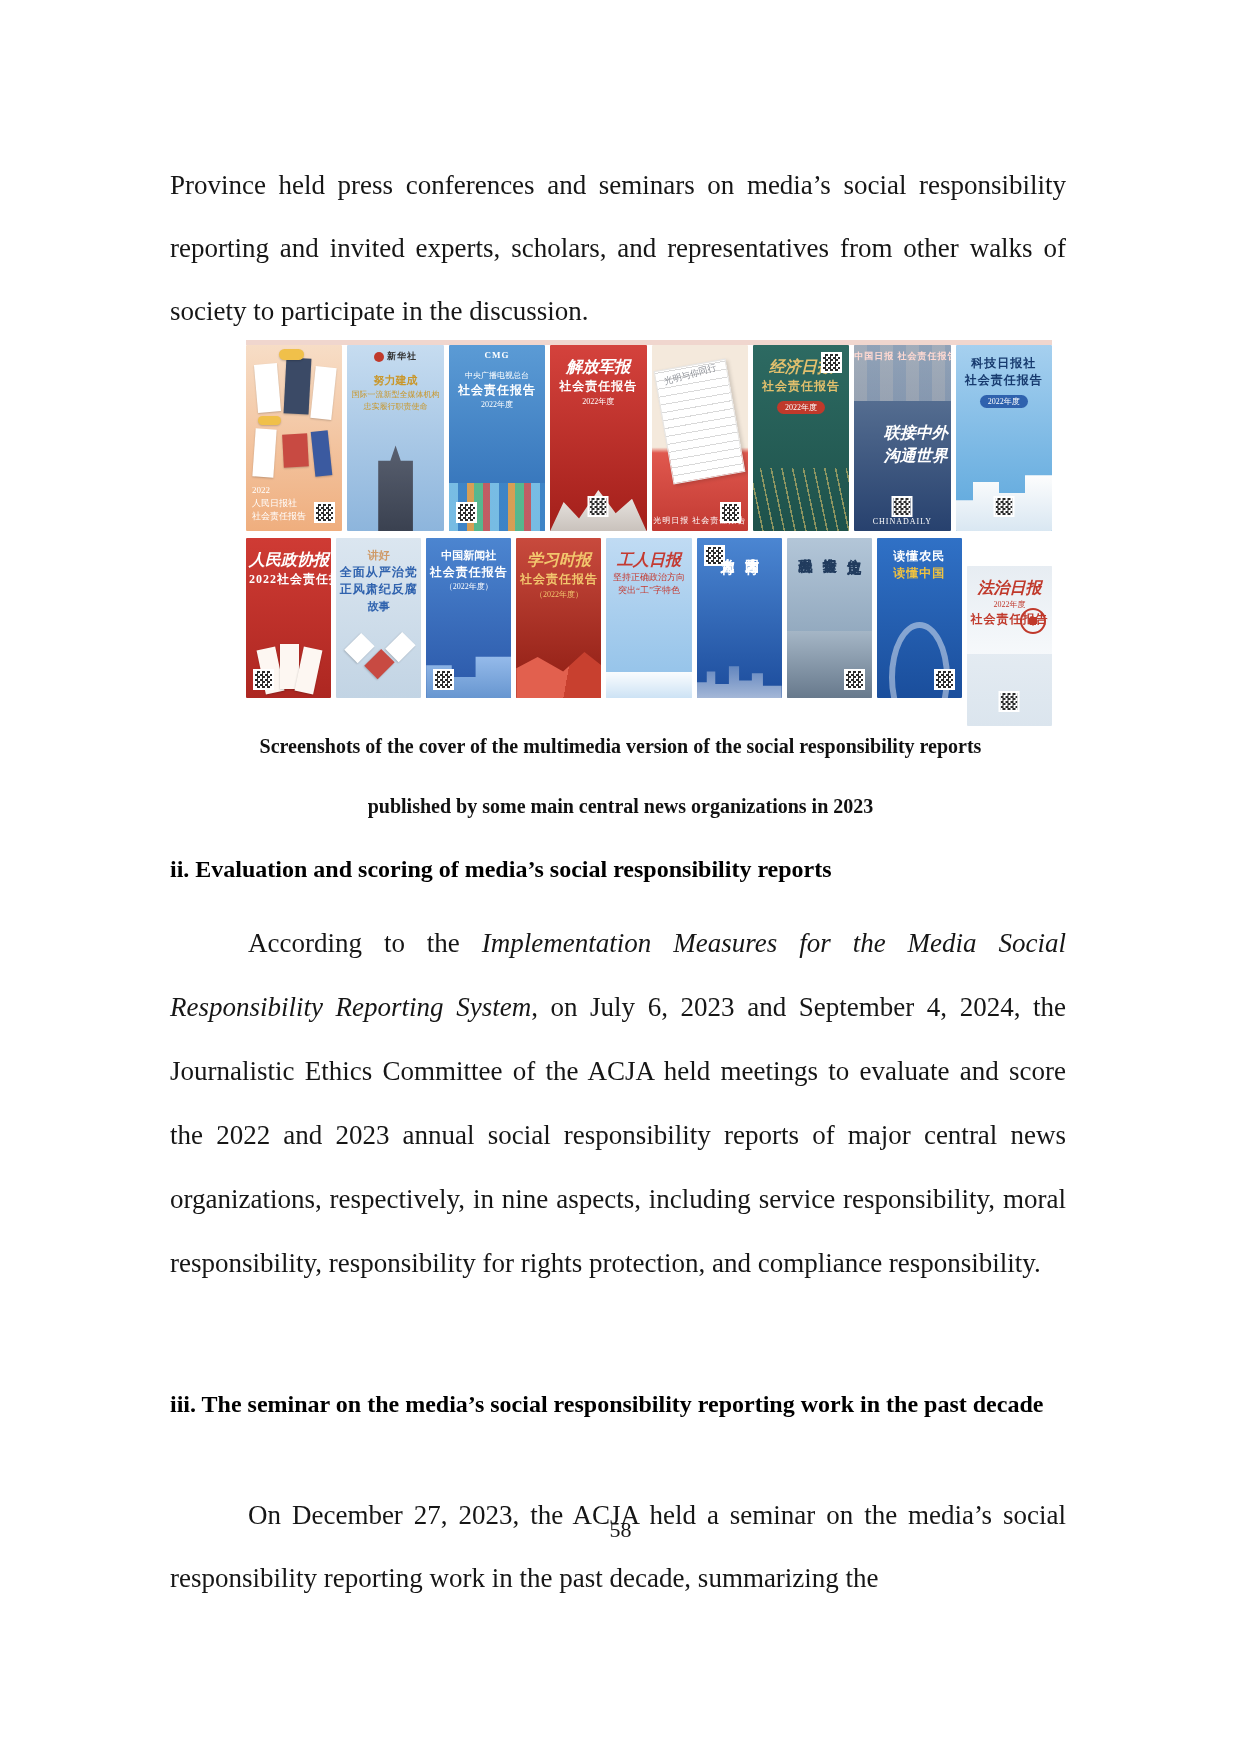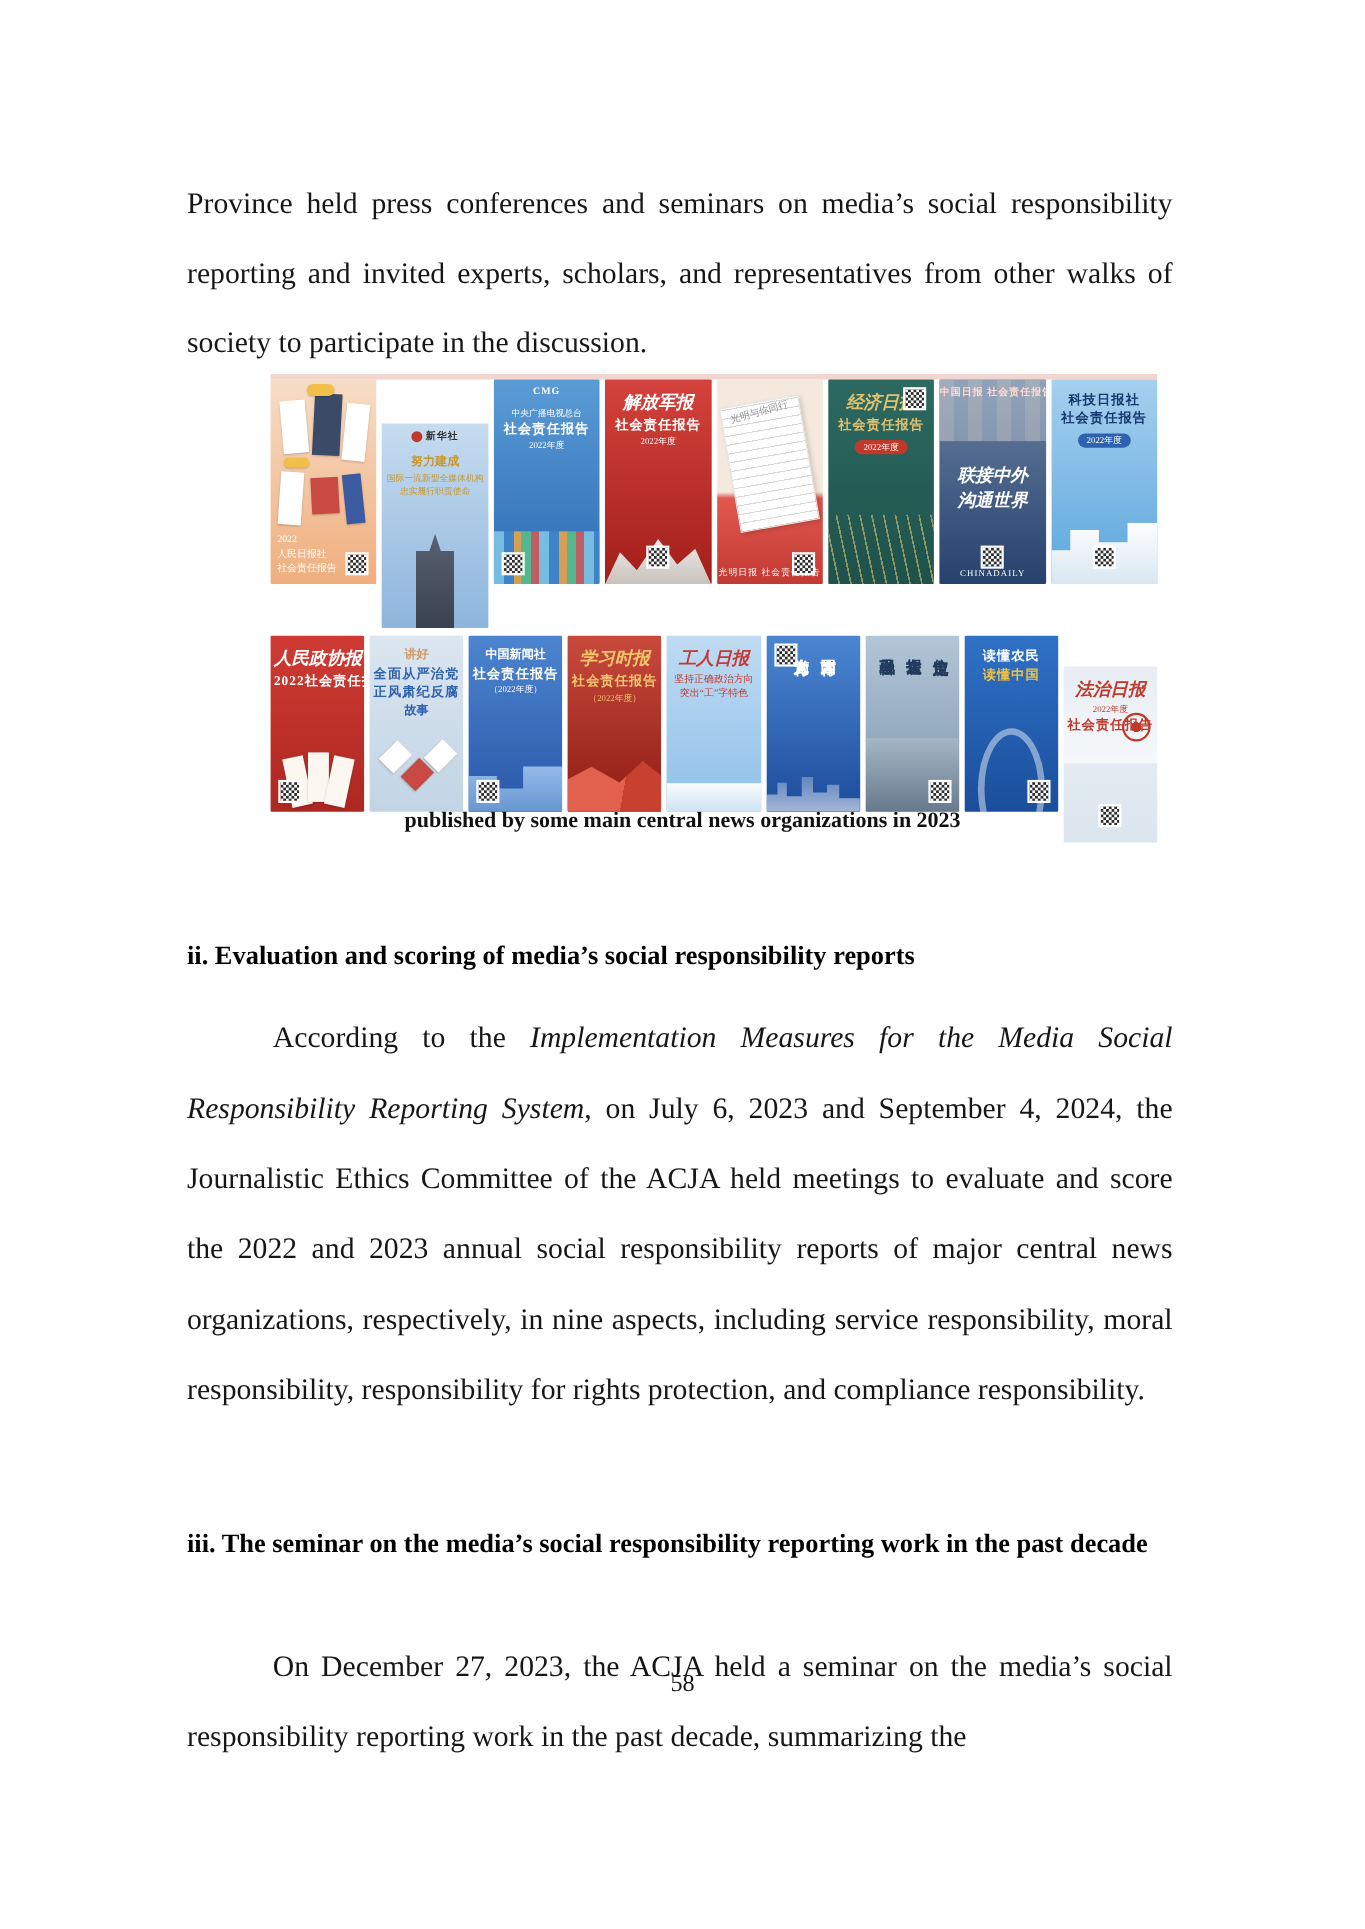--- a/index.html
+++ b/index.html
@@ -137,21 +137,21 @@
             <div class="tile"></div>
             <div class="tile"></div>
           </div>
           <div class="lines" style="color: rgb(255, 255, 255);">
             <span class="ln small">2022</span>
             <span class="ln small">人民日报社</span>
             <span class="ln small">社会责任报告</span>
           </div>
           <div class="qr q-br"></div>
         </div>
-        <div class="cover" style="background: linear-gradient(rgb(198, 220, 240), rgb(141, 181, 220)); margin-top: 40px;">
+        <div class="cover" style="background: linear-gradient(rgb(198, 220, 240), rgb(141, 181, 220));">
           <div class="decor d-tower"></div>
           <div class="cover-top" style="color: rgb(51, 51, 51);"><span class="logo-dot"></span>新华社</div>
           <div class="lines" style="color: rgb(201, 151, 43);">
             <span class="ln mid">努力建成</span>
             <span class="ln tiny">国际一流新型全媒体机构</span>
             <span class="ln tiny">忠实履行职责使命</span>
           </div>
         </div>
         <div class="cover" style="background: linear-gradient(rgb(91, 155, 213), rgb(45, 108, 181));">
           <div class="decor d-screens"></div>
@@ -181,21 +181,21 @@
           <div class="qr q-br"></div>
         </div>
         <div class="cover" style="background: linear-gradient(rgb(45, 106, 98), rgb(30, 82, 75));">
           <div class="decor d-bridge"></div>
           <div class="lines" style="color: rgb(226, 192, 109);"><span class="ln script">经济日报</span><span class="ln big">社会责任报告</span><span class="ln badge" style="background: rgb(192, 57, 43);">2022年度</span></div>
           <div class="qr q-tr"></div>
         </div>
         <div class="cover lay-low" style="background: linear-gradient(rgb(104, 128, 159), rgb(39, 65, 110));">
           <div class="decor d-clips-top"></div>
           <div class="cover-top" style="color: rgb(255, 217, 210);">中国日报 社会责任报告</div>
-          <div class="lines" style="color: rgb(255, 255, 255);">
+          <div class="lines" style="color: rgb(255, 255, 255); text-align: right;">
             <span class="ln script">联接中外</span>
             <span class="ln script">沟通世界</span>
           </div>
           <div class="cover-bottom">CHINADAILY</div>
           <div class="qr q-c"></div>
         </div>
         <div class="cover" style="background: linear-gradient(rgb(166, 208, 239), rgb(90, 166, 220));">
           <div class="decor d-building"></div>
           <div class="lines" style="color: rgb(23, 58, 110);"><span class="ln big">科技日报社</span><span class="ln big">社会责任报告</span><span class="ln badge" style="background: rgb(47, 98, 174);">2022年度</span></div>
           <div class="qr q-c"></div>
@@ -285,20 +285,21 @@
             <span class="ln tiny">2022年度</span>
             <span class="ln big">社会责任报告</span>
           </div>
           <div class="qr q-c"></div>
           <div class="seal"></div>
         </div>
       </div>
   </div>
 
   <div class="caption">
+    <div>Screenshots of the cover of the multimedia version of the social responsibility reports</div>
     <div>published by some main central news organizations in 2023</div>
   </div>
 
   <h2 id="h2" class="heading">ii. Evaluation and scoring of media’s social responsibility reports</h2>
 
   <p id="p2" class="bodypara indent"><span>According to the </span><span class="booktitle">Implementation Measures for the Media Social Responsibility Reporting System</span><span>, on July 6, 2023 and September 4, 2024, the Journalistic Ethics Committee of the ACJA held meetings to evaluate and score the 2022 and 2023 annual social responsibility reports of major central news organizations, respectively, in nine aspects, including service responsibility, moral responsibility, responsibility for rights protection, and compliance responsibility.</span></p>
 
   <h2 id="h3" class="heading">iii. The seminar on the media’s social responsibility reporting work in the past decade</h2>
 
   <p id="p3" class="bodypara indent">On December 27, 2023, the ACJA held a seminar on the media’s social responsibility reporting work in the past decade, summarizing the</p>

